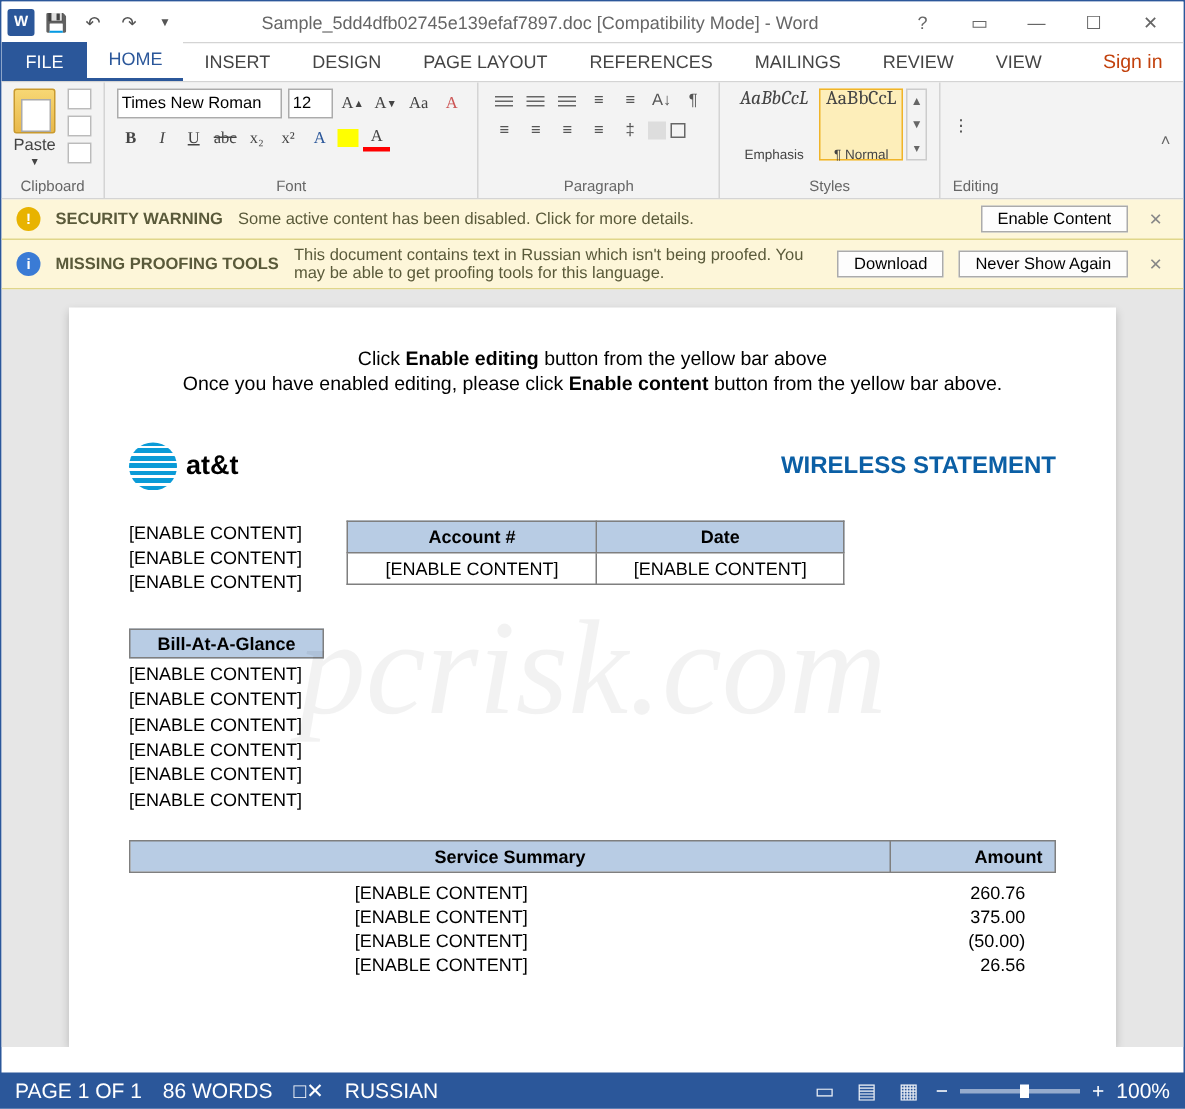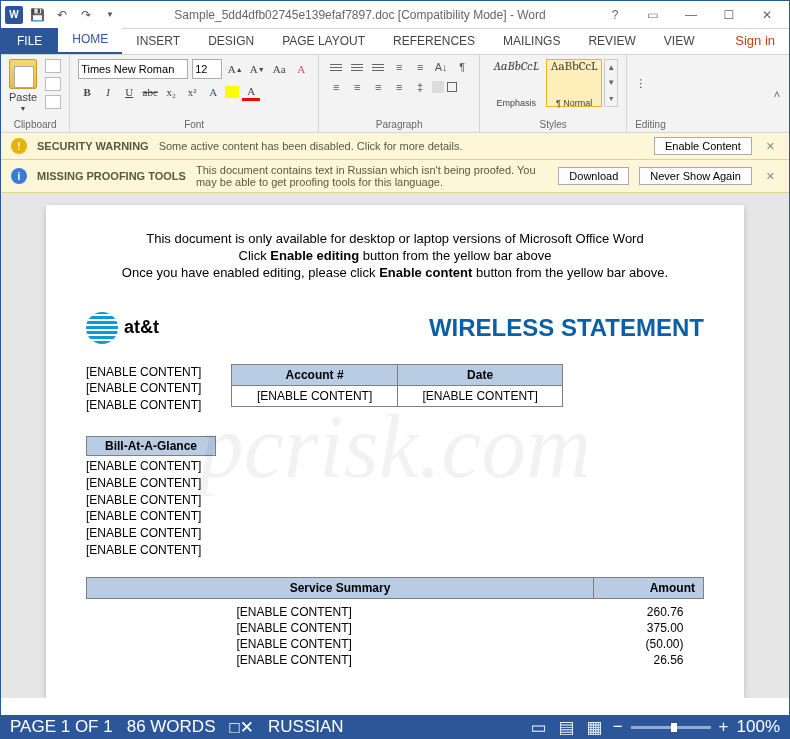--- a/index.html
+++ b/index.html
@@ -53,34 +53,34 @@
 .warn-text { color: #5a5a3a; flex: 1; }
 .warn-btn { border: 1px solid #ababab; background: #fdfdfd; padding: 2px 10px; font-size: 11px; cursor: pointer; flex-shrink: 0; }
 .warn-close { color: #888; cursor: pointer; padding: 0 4px; flex-shrink: 0; }
 .docarea { background: #e6e6e6; height: 505px; overflow: hidden; display: flex; justify-content: center; padding-top: 12px; position: relative; }
 .page { width: 698px; background: #fff; box-shadow: 0 2px 6px rgba(0,0,0,.2); padding: 26px 40px; font-family: "Times New Roman", serif; font-size: 13px; color: #000; }
 .doc-intro { text-align: center; font-size: 13px; line-height: 1.3; margin-bottom: 30px; }
 .doc-header { display: flex; justify-content: space-between; align-items: center; margin-bottom: 20px; }
 .att-logo { display: flex; align-items: center; gap: 6px; }
 .globe { width: 32px; height: 32px; border-radius: 50%; background: repeating-linear-gradient(0deg,#0b9bd7 0 3px,#fff 3px 5px); }
 .att-text { font-size: 18px; font-weight: bold; color: #000; font-family: Arial, sans-serif; }
-.stmt-title { color: #0b5fa5; font-family: Arial, sans-serif; font-size: 24px; font-weight: bold; }
+.stmt-title { color: #0b5fa5; font-family: Arial, sans-serif; font-size: 16px; font-weight: bold; }
 .ec-col { font-size: 12px; line-height: 1.4; }
 .acct-table { border-collapse: collapse; font-size: 12px; font-family: Arial, sans-serif; width: 332px; }
 .acct-table th { background: #b8cce4; border: 1px solid #7f7f7f; padding: 3px 8px; font-weight: bold; }
 .acct-table td { border: 1px solid #7f7f7f; padding: 3px 8px; text-align: center; }
 .doc-row1 { display: flex; align-items: flex-start; gap: 30px; margin-bottom: 22px; }
 .bill-header { background: #b8cce4; border: 1px solid #7f7f7f; padding: 2px 18px; font-weight: bold; font-size: 12px; font-family: Arial, sans-serif; display: inline-block; }
 .summary-table { width: 100%; border-collapse: collapse; font-size: 12px; font-family: Arial, sans-serif; margin-top: 18px; }
 .summary-table th { background: #b8cce4; border: 1px solid #7f7f7f; padding: 3px 8px; font-weight: bold; }
 .summary-table th:last-child { text-align: right; width: 110px; }
 .summary-body td { padding: 1px 8px; }
 .summary-body td:first-child { padding-left: 150px; }
 .summary-body td:last-child { text-align: right; padding-right: 20px; }
-.statusbar { position: absolute; bottom: 0; left: 0; right: 0; height: 24px; background: #2b579a; color: #fff; display: flex; align-items: center; font-size: 17px; padding: 0 10px; gap: 14px; }
+.statusbar { position: absolute; bottom: 0; left: 0; right: 0; height: 24px; background: #2b579a; color: #fff; display: flex; align-items: center; font-size: 14px; padding: 0 10px; gap: 14px; }
 .sb-right { margin-left: auto; display: flex; align-items: center; gap: 8px; }
 .view-btn { width: 20px; height: 16px; display: flex; align-items: center; justify-content: center; cursor: pointer; opacity: .9; }
 .zoom-slider { width: 80px; height: 3px; background: rgba(255,255,255,.5); position: relative; }
 .zoom-slider::after { content: ""; position: absolute; left: 50%; top: -3px; width: 6px; height: 9px; background: #fff; }
 .watermark { position: absolute; top: 50%; left: 50%; transform: translate(-50%,-50%); font-size: 90px; font-style: italic; font-family: Georgia, serif; color: rgba(0,0,0,.05); pointer-events: none; white-space: nowrap; z-index: 5; }
 .ribbon-collapse { width: 18px; align-self: center; display: flex; align-items: center; justify-content: center; color: #666; cursor: pointer; margin-left: auto; padding-right: 6px; }
 .lines { display: inline-block; width: 12px; }
 .lines span { display: block; height: 1px; background: #666; margin: 2px 0; }
 </style>
 </head>
@@ -242,21 +242,20 @@
   <div class="warn-text">This document contains text in Russian which isn't being proofed. You may be able to get proofing tools for this language.</div>
   <button class="warn-btn">Download</button>
   <button class="warn-btn">Never Show Again</button>
   <div class="warn-close">✕</div>
 </div>
 
 <div class="docarea">
   <div class="watermark">pcrisk.com</div>
   <div class="page">
     <div class="doc-intro">
-      <div>This document is only available for desktop or laptop versions of Microsoft Office Word</div>
       <div><span>Click </span><b>Enable editing</b><span> button from the yellow bar above</span></div>
       <div><span>Once you have enabled editing, please click </span><b>Enable content</b><span> button from the yellow bar above.</span></div>
     </div>
 
     <div class="doc-header">
       <div class="att-logo">
         <div class="globe"></div>
         <div class="att-text">at&amp;t</div>
       </div>
       <div class="stmt-title">WIRELESS STATEMENT</div>

